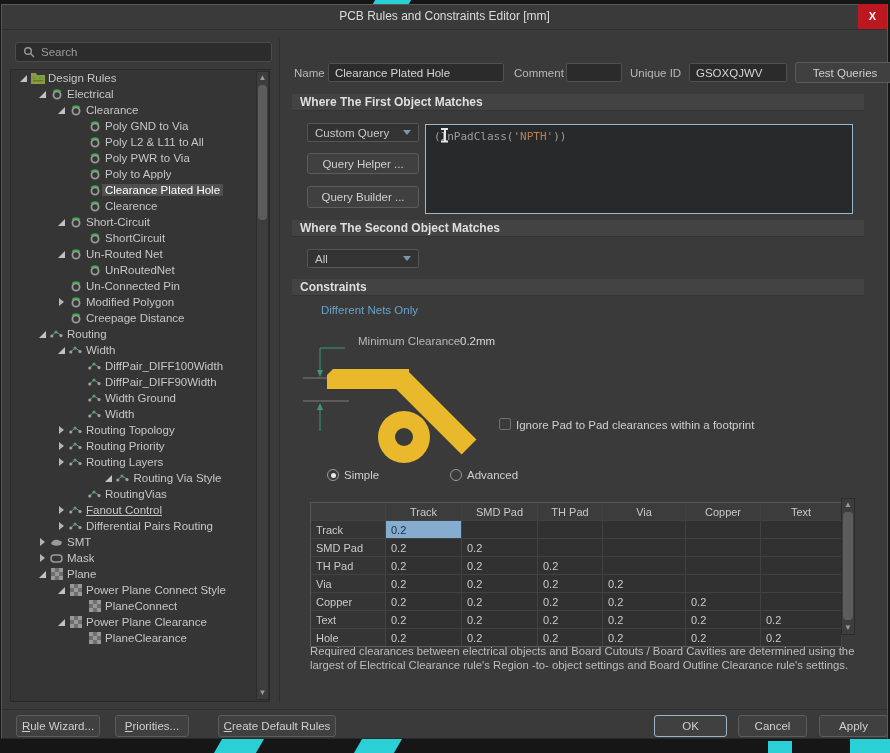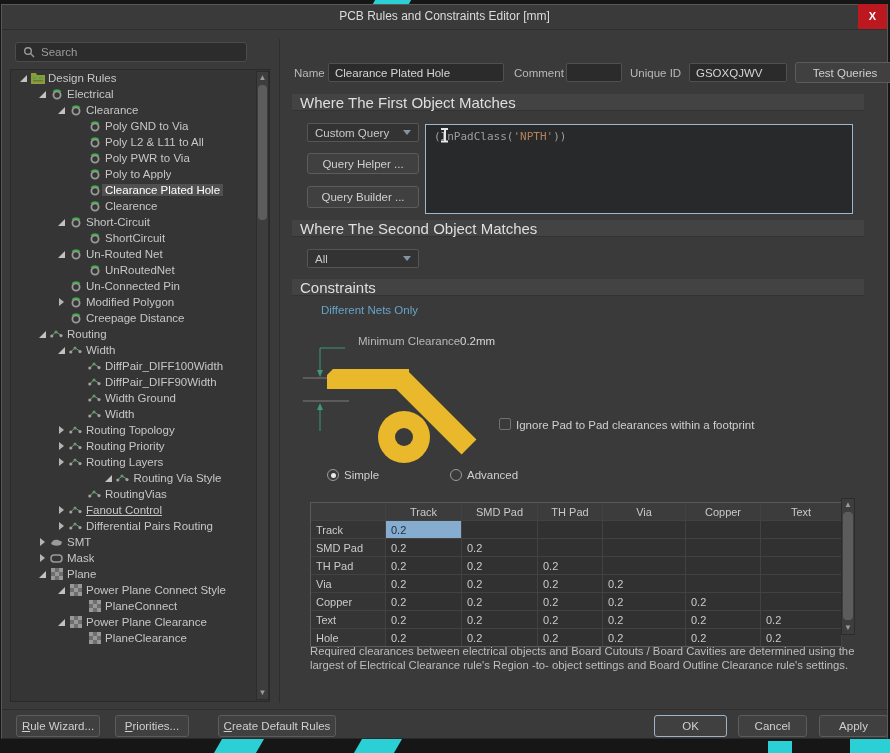--- a/index.html
+++ b/index.html
@@ -4,40 +4,40 @@
 <style>
   html,body{margin:0;padding:0;background:#161616;font-family:"Liberation Sans",sans-serif;}
   #stage{position:relative;width:890px;height:753px;overflow:hidden;background:#161616;}
   .teal{position:absolute;background:#2bd0d6;}
   
   #dialog{position:absolute;left:1px;top:4px;width:887px;height:735px;background:#3a3a3a;border:1px solid #585858;border-bottom-color:#2a2a2a;box-sizing:border-box;}
   #titlebar{position:absolute;left:0;top:0;width:100%;height:24px;border-bottom:1px solid #2e2e2e;}
   #title{position:absolute;left:0;right:0;top:4px;text-align:center;color:#dcdcdc;font-size:12px;}
   #closebtn{position:absolute;right:0;top:-1px;width:29px;height:25px;background:#bb191f;color:#fff;font-size:11px;font-weight:bold;text-align:center;line-height:25px;cursor:pointer;}
   
-  #searchbox{position:absolute;left:13px;top:37px;width:232px;height:20px;background:#2c2c2c;border:1px solid #4c4c4c;border-radius:3px;display:flex;align-items:center;gap:6px;padding-left:7px;box-sizing:border-box;}
+  #searchbox{position:absolute;left:13px;top:37px;width:257px;height:20px;background:#2c2c2c;border:1px solid #4c4c4c;border-radius:3px;display:flex;align-items:center;gap:6px;padding-left:7px;box-sizing:border-box;}
   #searchbox span.ph{color:#9b9b9b;font-size:11.5px;}
   #treepanel{position:absolute;left:8px;top:64px;width:260px;height:633px;background:#353535;border:1px solid #2a2a2a;box-sizing:border-box;overflow:hidden;}
   .tree-row{height:16px;display:flex;align-items:center;color:#c6c6c6;font-size:11.5px;white-space:nowrap;}
   .tree-row.selected .tree-label{background:#505050;color:#fff;padding:0 3px;margin-left:-3px;}
   .expander{width:13px;height:10px;display:inline-flex;align-items:center;justify-content:center;flex:none;}
   .expander .tri-c{width:0;height:0;border-left:5px solid #b5b5b5;border-top:4px solid transparent;border-bottom:4px solid transparent;}
   .expander .tri-e{width:0;height:0;border-bottom:7px solid #c2c2c2;border-left:7px solid transparent;}
   .tree-icon{width:15px;height:13px;display:inline-flex;align-items:center;justify-content:center;margin-right:3px;flex:none;}
   .tree-label{overflow:hidden;}
   
   .vscroll{position:absolute;background:#3d3d3d;border:1px solid #2c2c2c;box-sizing:border-box;}
   .vscroll .thumb{position:absolute;left:1px;right:1px;background:#5c5c5c;border-radius:4px;}
   .vscroll .arr{position:absolute;left:0;right:0;text-align:center;color:#9a9a9a;font-size:8px;line-height:12px;}
   
   .field-label{position:absolute;color:#b8b8b8;font-size:11.5px;}
   .tinput{position:absolute;background:#2b2b2b;border:1px solid #505050;border-radius:2px;color:#d5d5d5;font-size:11.5px;padding:0 6px;box-sizing:border-box;display:flex;align-items:center;}
   .btn{position:absolute;background:#404040;border:1px solid #5c5c5c;border-radius:3px;color:#cfcfcf;font-size:11.5px;display:flex;align-items:center;justify-content:center;cursor:pointer;box-sizing:border-box;}
   .btn u{text-decoration:underline;}
-  .section-hdr{position:absolute;left:290px;width:572px;height:17px;background:#434343;border-bottom:1px solid #333;color:#dfdfdf;font-size:15px;font-weight:normal;display:flex;align-items:center;padding-left:8px;box-sizing:border-box;}
+  .section-hdr{position:absolute;left:290px;width:572px;height:17px;background:#434343;border-bottom:1px solid #333;color:#dfdfdf;font-size:12px;font-weight:bold;display:flex;align-items:center;padding-left:8px;box-sizing:border-box;}
   .dropdown{position:absolute;background:#333;border:1px solid #555;border-radius:2px;color:#c8c8c8;font-size:11.5px;display:flex;align-items:center;justify-content:space-between;padding:0 7px;box-sizing:border-box;cursor:pointer;}
   .dd-arrow{width:0;height:0;border-left:4px solid transparent;border-right:4px solid transparent;border-top:5px solid #7e96a8;}
   #querybox{position:absolute;left:423px;top:119px;width:428px;height:90px;background:#27292a;border:1px solid #9eb7cb;box-sizing:border-box;font-family:"DejaVu Sans Mono",monospace;font-size:11px;color:#9f9f9f;padding:5px 8px;}
   #querybox .qstr{color:#b5815a;}
   .blue-text{color:#66a3c9;}
   
   .cbox{position:absolute;width:12px;height:12px;background:#3a3a3a;border:1px solid #707070;border-radius:2px;box-sizing:border-box;cursor:pointer;}
   .radio{position:absolute;width:12px;height:12px;border:1px solid #9a9a9a;border-radius:50%;box-sizing:border-box;cursor:pointer;}
   .radio.checked::after{content:"";position:absolute;left:2.5px;top:2.5px;width:5px;height:5px;border-radius:50%;background:#e9e9e9;}
   

